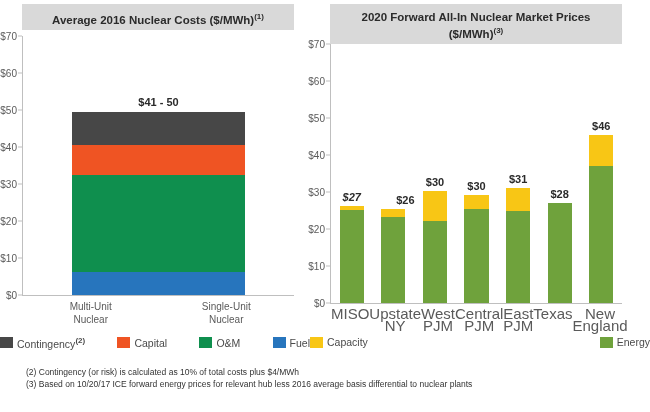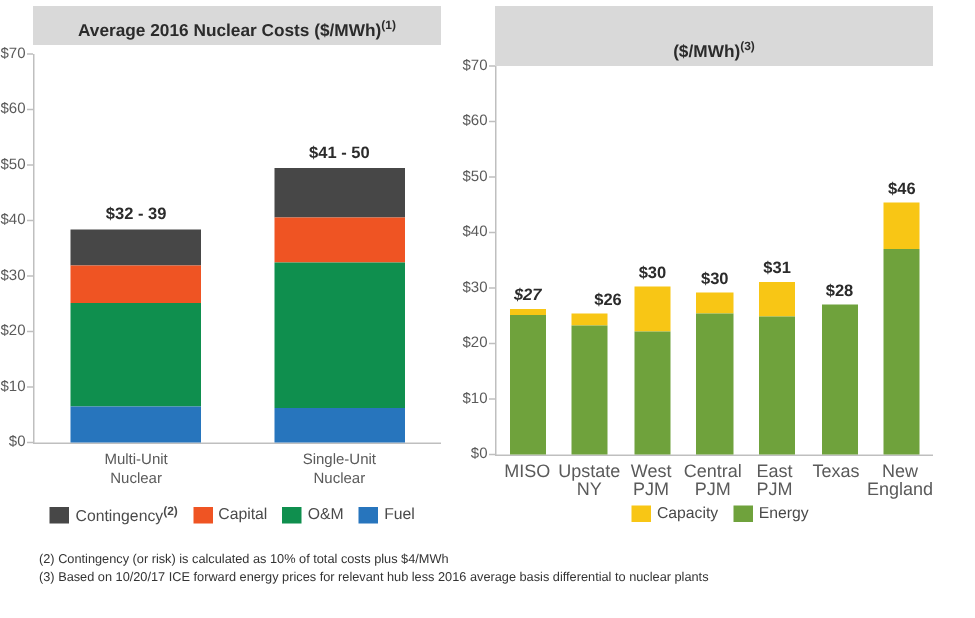--- a/index.html
+++ b/index.html
@@ -60,29 +60,29 @@
   .seg{width:100%;}
   .bar-label{
     position:absolute;
     font-size:11px;font-weight:bold;color:#2b2b2b;
     white-space:nowrap;
     left:50%;transform:translateX(-50%);
   }
 
   .xlabels{position:absolute;left:1px;right:0;top:100%;display:flex;}
   .xlab{
-    flex:1 1 0;text-align:center;font-size:12px;color:#5a5a5a;
+    flex:1 1 0;text-align:center;font-size:15px;color:#5a5a5a;
     line-height:12px;padding-top:4px;
   }
   #plot-left .xlab{font-size:10px;line-height:13px;}
 
   
   .legend{
     position:absolute;
-    display:flex;align-items:center;justify-content:center;
+    display:flex;align-items:center;justify-content:space-between;
     gap:10px;
     font-size:10.5px;color:#4a4a4a;
   }
   #legend-left{left:0;width:310px;top:336px;}
   #legend-right{left:310px;width:340px;top:336px;}
   .legend-item{display:flex;align-items:center;gap:4px;white-space:nowrap;}
   .swatch{width:13px;height:11px;display:inline-block;}
 
   
   #footnotes{position:absolute;left:26px;top:366px;width:600px;}
@@ -114,47 +114,38 @@
           <div class="ytick" style="top: 74px;">$50</div>
           <div class="ytick-mark" style="top: 74px;"></div>
           <div class="ytick" style="top: 37px;">$60</div>
           <div class="ytick-mark" style="top: 37px;"></div>
           <div class="ytick" style="top: 0px;">$70</div>
           <div class="ytick-mark" style="top: 0px;"></div>
         </div>
       <div class="bars" id="left-bars">
           <div class="barslot">
             <div class="bar" style="width: 64%;">
-              <div class="seg" style="height: 24.05px; background: rgb(39, 117, 189);"></div>
-              <div class="seg" style="height: 69.19px; background: rgb(15, 143, 78);"></div>
-              <div class="seg" style="height: 25.16px; background: rgb(239, 84, 35);"></div>
-              <div class="seg" style="height: 24.05px; background: rgb(71, 71, 71);"></div>
-            </div>
-            <div class="bar-label" style="bottom: 146.45px;">$32 - 39</div>
-          </div>
-          <div class="barslot">
-            <div class="bar" style="width: 64%;">
               <div class="seg" style="height: 23.31px; background: rgb(39, 117, 189);"></div>
               <div class="seg" style="height: 96.94px; background: rgb(15, 143, 78);"></div>
               <div class="seg" style="height: 29.6px; background: rgb(239, 84, 35);"></div>
               <div class="seg" style="height: 33.3px; background: rgb(71, 71, 71);"></div>
             </div>
             <div class="bar-label" style="bottom: 187.15px;">$41 - 50</div>
           </div>
         </div>
       <div class="xlabels" id="left-xlabels">
           <div class="xlab"><span>Multi-Unit</span><br><span>Nuclear</span></div>
           <div class="xlab"><span>Single-Unit</span><br><span>Nuclear</span></div>
         </div>
     </div>
   </div>
 
   <div class="panel" id="panel-right">
     <div class="chart-title">
-      <br>
+      <span>2020 Forward All-In Nuclear Market Prices</span><br>
       <span>($/MWh)</span><span class="sup">(3)</span>
     </div>
     <div class="plot" id="plot-right">
       <div class="axis-y"></div>
       <div class="axis-x"></div>
       <div id="right-yticks">
           <div class="ytick" style="top: 259px;">$0</div>
           <div class="ytick-mark" style="top: 259px;"></div>
           <div class="ytick" style="top: 222px;">$10</div>
           <div class="ytick-mark" style="top: 222px;"></div>

